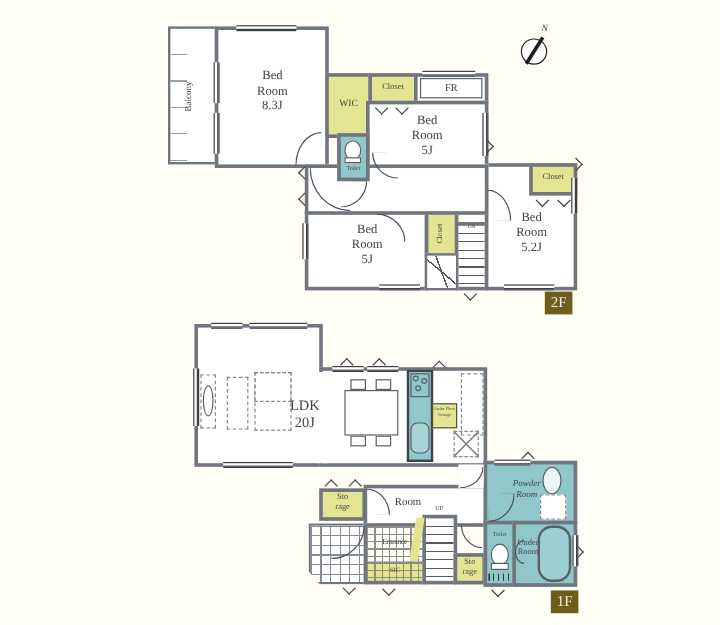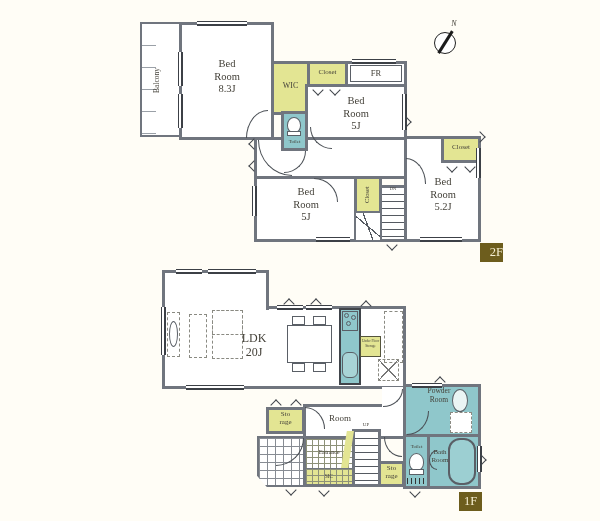--- a/index.html
+++ b/index.html
@@ -103,21 +103,21 @@
   <div class="room thin fan" style="left:354px;top:211px;width:28px;height:31px;"></div>
 
   <div class="room" style="left:404px;top:136px;width:77px;height:106px;"></div>
   <div class="lbl" style="left:424px;top:176px;width:38px;font-size:10.5px;">
     <span>Bed Room</span>
     <span style="display:block;">5.2J</span>
   </div>
   <div class="room yellow" style="left:441px;top:136px;width:40px;height:27px;"></div>
   <div class="lbl" style="left:441px;top:143px;width:40px;font-size:7px;">Closet</div>
 
-  <div class="badge" style="left:480px;top:243px;width:23px;height:19px;text-align:right;">2F</div>
+  <div class="badge" style="left:454px;top:243px;width:23px;height:19px;">2F</div>
 
   <div class="win-h" style="left:197px;top:21px;width:50px;"></div>
   <div class="win-v" style="left:178px;top:52px;height:34px;"></div>
   <div class="win-v" style="left:178px;top:94px;height:34px;"></div>
   <div class="win-h" style="left:352px;top:59px;width:44px;"></div>
   <div class="win-v" style="left:402px;top:94px;height:36px;"></div>
   <div class="win-v" style="left:476px;top:148px;height:30px;"></div>
   <div class="win-h" style="left:420px;top:237px;width:42px;"></div>
   <div class="win-h" style="left:316px;top:237px;width:34px;"></div>
   <div class="win-v" style="left:252px;top:186px;height:30px;"></div>
@@ -190,36 +190,36 @@
   <div class="room stairs" style="left:352px;top:429px;width:29px;height:58px;"></div>
   <div class="lbl" style="left:356px;top:422px;width:20px;font-size:5px;z-index:7;">UP</div>
 
   <div class="room yellow" style="left:378px;top:461px;width:27px;height:26px;"></div>
   <div class="lbl" style="left:378px;top:464px;width:27px;font-size:7px;">
     <span>Sto</span>
     <span style="display:block;">rage</span>
   </div>
 
   <div class="room teal" style="left:403px;top:384px;width:78px;height:53px;"></div>
-  <div class="lbl" style="left:414px;top:386px;width:50px;font-size:7.5px;">
+  <div class="lbl" style="left:414px;top:398px;width:50px;font-size:7.5px;font-style:italic;">
     <span>Powder</span>
     <span style="display:block;">Room</span>
   </div>
   <div class="furn" style="left:452px;top:389px;width:16px;height:23px;border-radius:50%;background:#eaf4f4;"></div>
   <div class="dash xline" style="left:450px;top:412px;width:22px;height:21px;background:#fff;"></div>
 
   <div class="room teal" style="left:403px;top:434px;width:27px;height:55px;"></div>
   <div class="lbl" style="left:403px;top:444px;width:27px;font-size:5px;">Toilet</div>
   <div class="furn" style="left:409px;top:453px;width:15px;height:18px;border-radius:50% 50% 45% 45%;"></div>
   <div class="furn" style="left:409px;top:469px;width:15px;height:6px;"></div>
   <div style="position:absolute;left:407px;top:478px;width:19px;height:6px;z-index:3;background-image:repeating-linear-gradient(to right,#333 0 1px,transparent 1px 4px);"></div>
 
   <div class="room teal" style="left:427px;top:434px;width:54px;height:55px;"></div>
   <div class="lbl" style="left:428px;top:448px;width:24px;font-size:7px;">
-    <span>Bath</span>
+    <span>Under</span>
     <span style="display:block;">Room</span>
   </div>
   <div class="furn" style="left:448px;top:438px;width:28px;height:47px;border-width:2px;border-radius:12px;background:#9ccfd2;"></div>
 
   <div class="badge" style="left:459px;top:492px;width:23px;height:19px;">1F</div>
 
   <div class="win-h" style="left:176px;top:269px;width:26px;"></div>
   <div class="win-h" style="left:208px;top:269px;width:48px;"></div>
   <div class="win-v" style="left:161px;top:307px;height:48px;"></div>
   <div class="win-h" style="left:186px;top:385px;width:58px;"></div>

